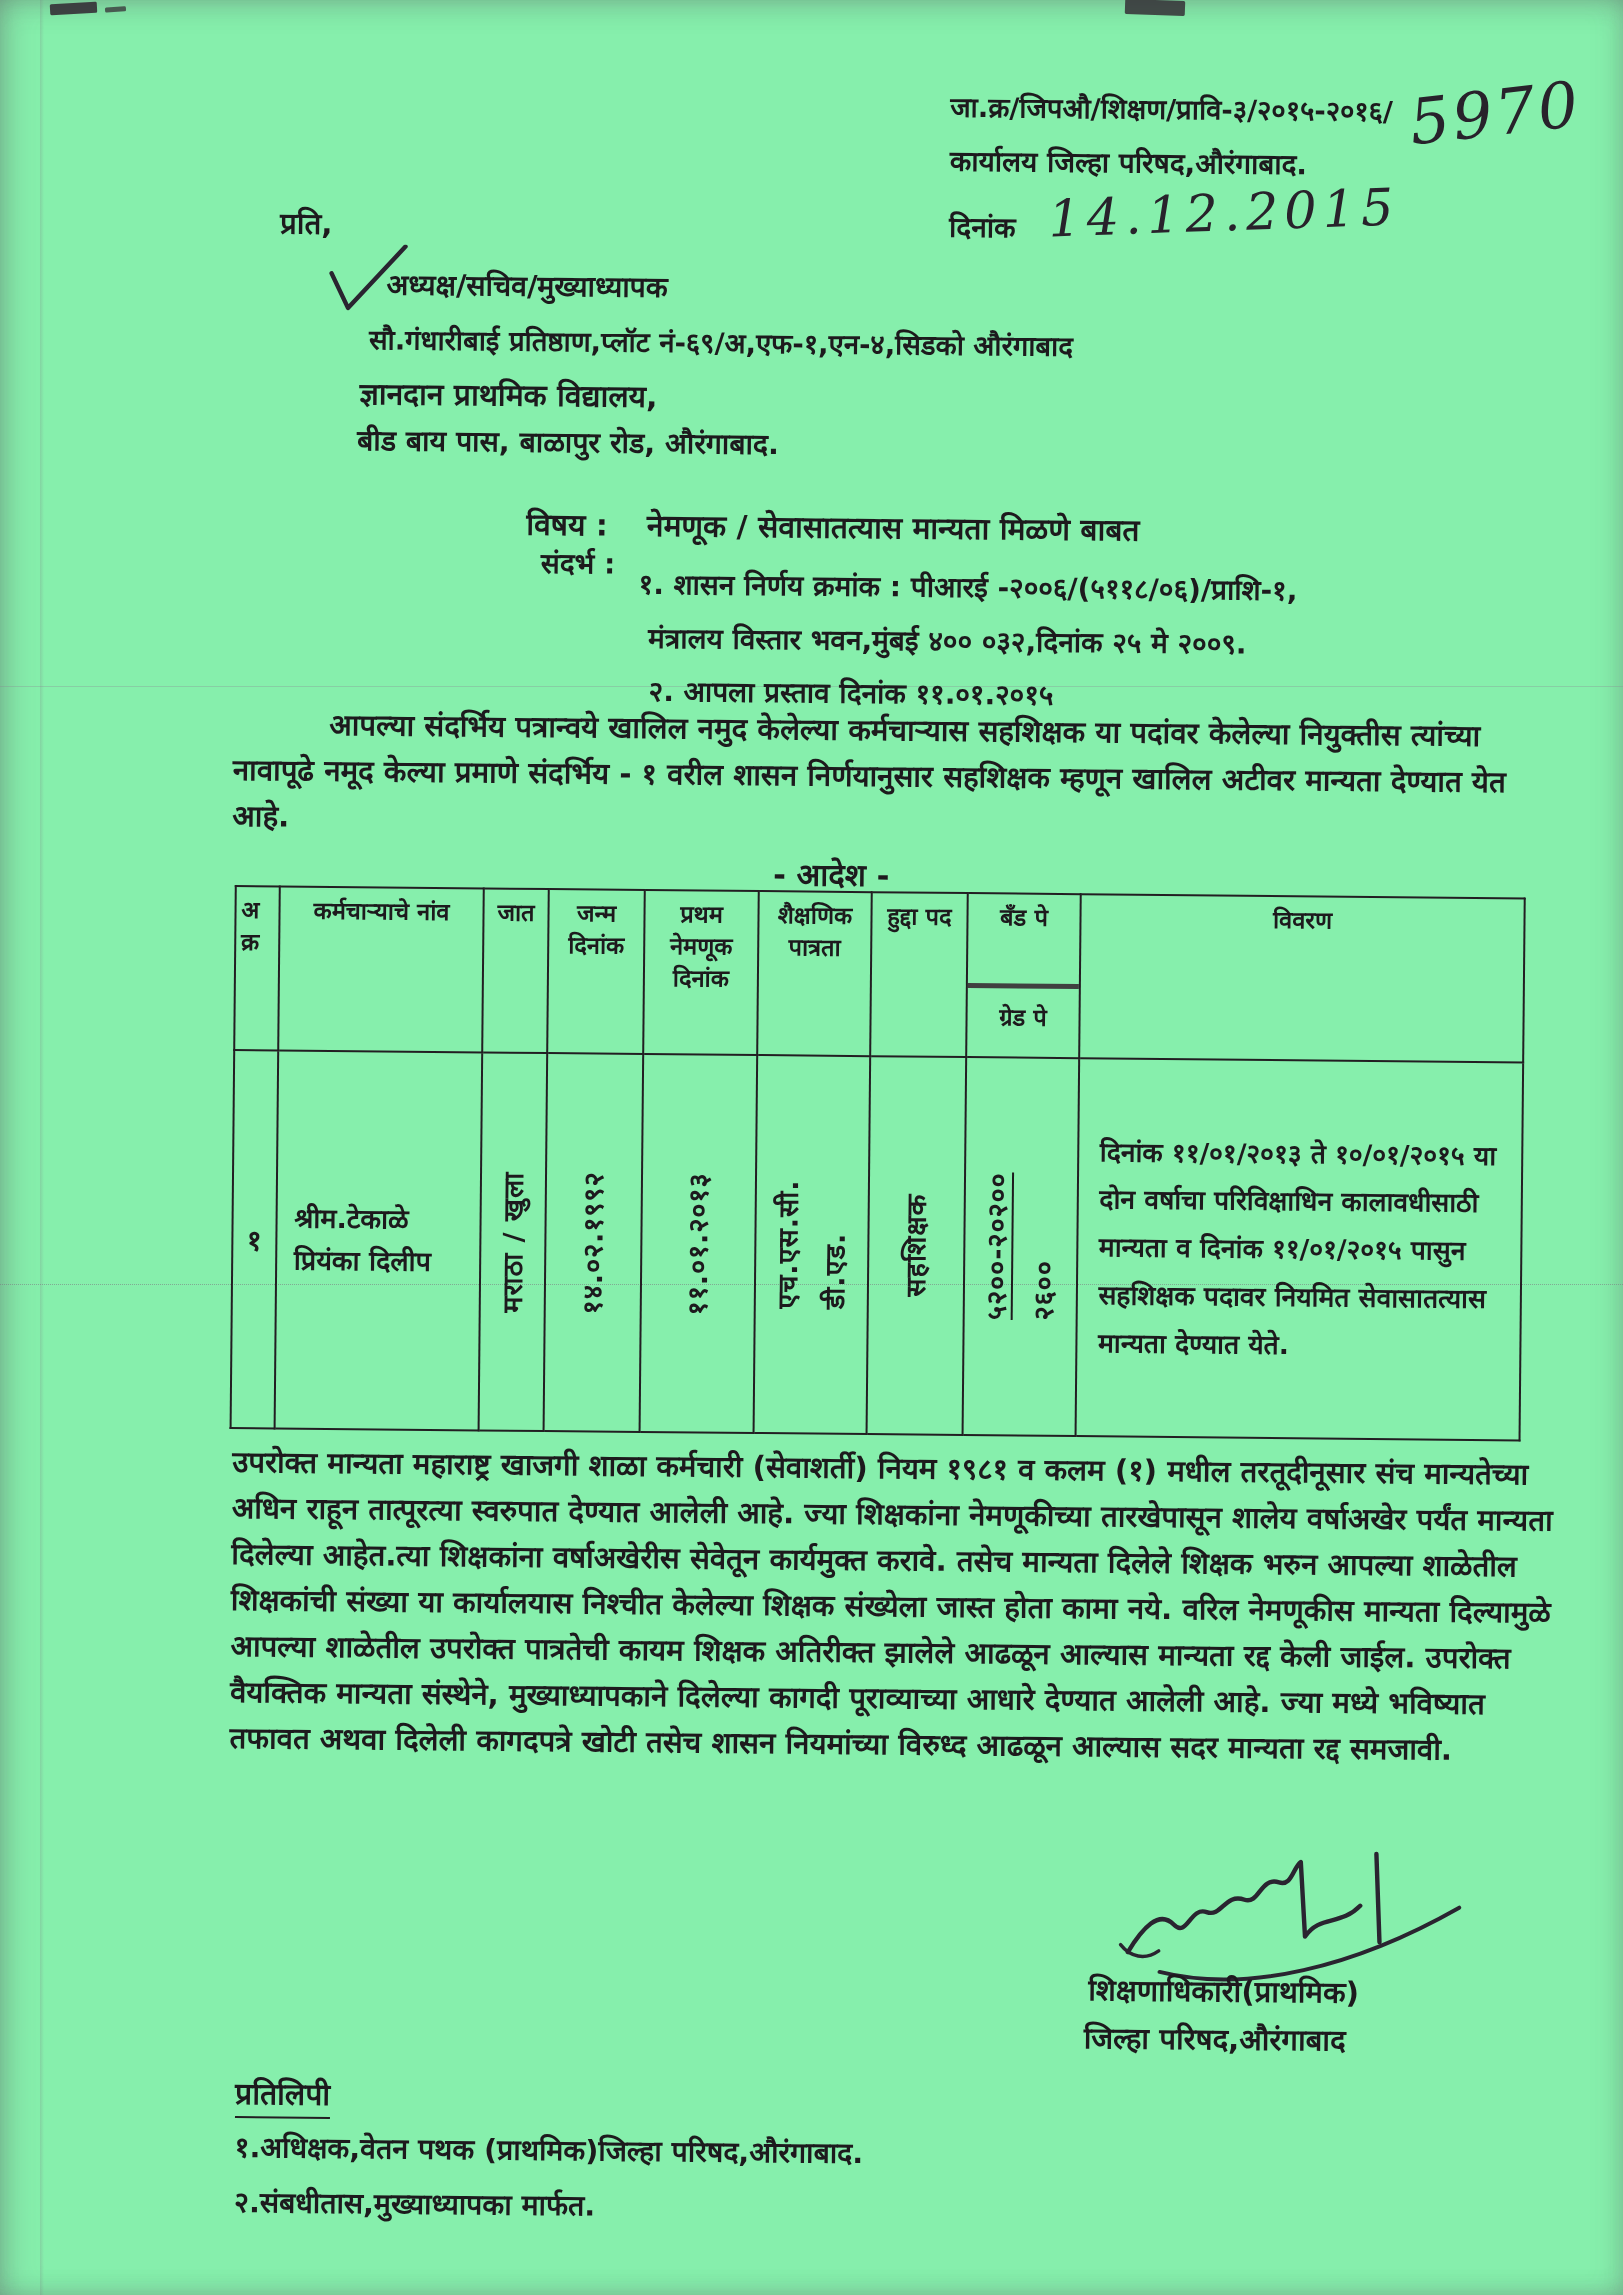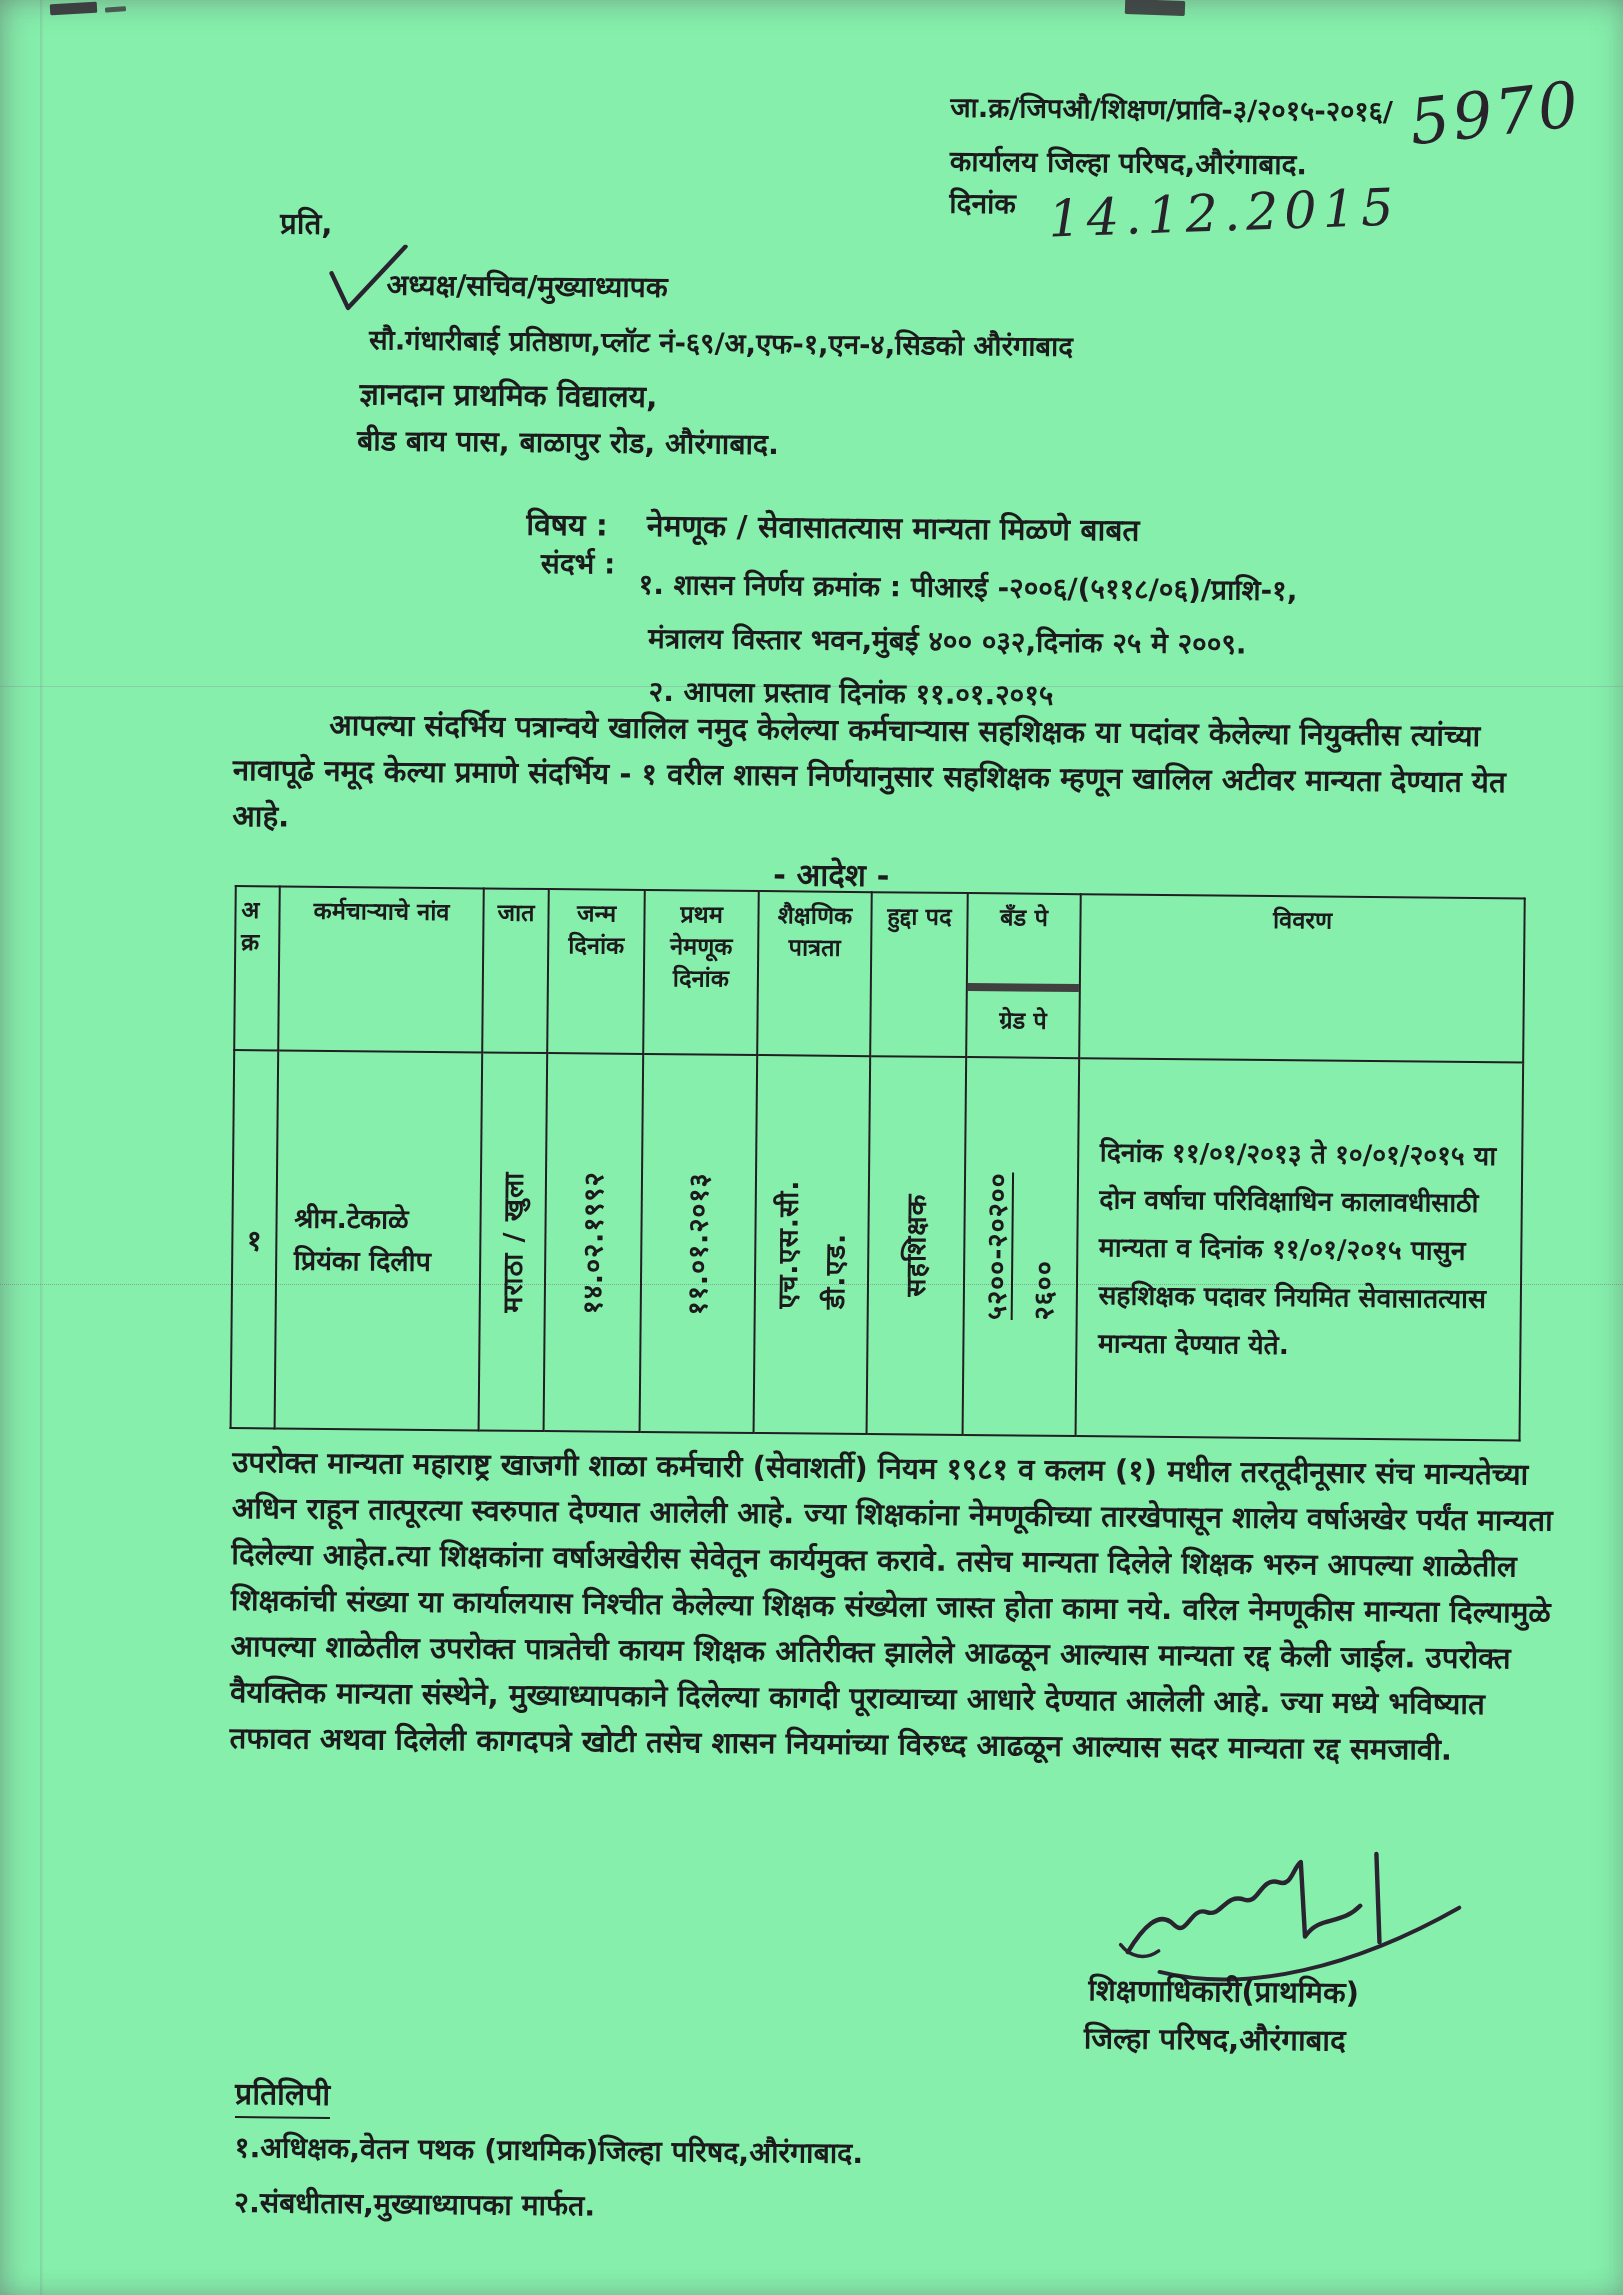--- a/index.html
+++ b/index.html
@@ -29,21 +29,21 @@
   .mark{position:absolute;background:#352f36;border-radius:1.5px;}
   .edge-fold{position:absolute;left:40px;top:0;width:3.9px;height:100%;
              background:linear-gradient(to right,rgba(120,100,122,.20),transparent);}
   
   table.order{position:absolute;left:243px;top:883px;width:1288px;
               border-collapse:collapse;table-layout:fixed;}
   table.order th,table.order td{border:2px solid #221e22;}
   table.order th{font-size:23.6px;font-weight:bold;vertical-align:top;
                  padding:7.9px 2px 0;text-align:center;line-height:1.35;}
   .th-split{padding:0 !important;}
-  .th-split .sub-top{height:81px;border-bottom:8px solid #404040;
+  .th-split .sub-top{height:81px;border-bottom:5px solid #404040;
                      display:flex;align-items:flex-start;justify-content:center;padding-top:7.9px;}
   .th-split .sub-bot{display:flex;align-items:flex-start;justify-content:center;padding-top:14px;}
   td.c-sr{font-size:28.5px;font-weight:bold;text-align:center;vertical-align:middle;}
   td.c-name{font-size:27px;font-weight:bold;vertical-align:middle;
             padding:0 10.8px 0 16.7px;line-height:1.55;white-space:normal;text-align:left;}
   td.vcell{vertical-align:middle;}
   td.vcell .vwrap{display:flex;align-items:center;justify-content:center;width:100%;}
   td.vcell .vtext{writing-mode:vertical-rl;transform:rotate(180deg);
                   font-size:27px;font-weight:bold;line-height:1.75;
                   letter-spacing:1px;max-height:353px;}
@@ -64,21 +64,21 @@
   <div class="crease2"></div>
   <div class="mark" style="left:50px;top:2.9px;width:47px;height:10.8px;transform:rotate(-3deg);opacity:.9;"></div>
   <div class="mark" style="left:105px;top:6.9px;width:20.6px;height:4.9px;transform:rotate(-4deg);opacity:.75;"></div>
   <div class="mark" style="left:1125px;top:0;width:60px;height:14.7px;transform:rotate(2deg);opacity:.85;"></div>
 
   <div class="tilt">
 
     <div class="t" style="left:951px;top:79px;font-size:27.5px;">जा.क्र/जिपऔ/शिक्षण/प्रावि-३/२०१५-२०१६/</div>
     <div class="hand" style="left:1410px;top:63px;font-size:63px;letter-spacing:2.9px;transform:rotate(-7deg);">5970</div>
     <div class="t" style="left:951px;top:132px;font-size:28px;">कार्यालय जिल्हा परिषद,औरंगाबाद.</div>
-    <div class="t" style="left:951px;top:174px;font-size:28px;">दिनांक</div>
+    <div class="t" style="left:951px;top:198px;font-size:28px;">दिनांक</div>
     <div class="hand" style="left:1050px;top:172px;font-size:51px;letter-spacing:5.9px;transform:rotate(-2.5deg);">14.12.2015</div>
 
     <div class="t" style="left:282px;top:200px;font-size:29.4px;">प्रति,</div>
     <svg style="position:absolute;left:328px;top:241px;" width="86" height="81" viewBox="0 0 175 165">
       <polyline class="ink" points="12,60 46,130 162,4" stroke-width="9"></polyline>
     </svg>
     <div class="t" style="left:389px;top:261px;font-size:28.5px;">अध्यक्ष/सचिव/मुख्याध्यापक</div>
     <div class="t" style="left:372px;top:317px;font-size:27.5px;">सौ.गंधारीबाई प्रतिष्ठाण,प्लॉट नं-६९/अ,एफ-१,एन-४,सिडको औरंगाबाद</div>
     <div class="t" style="left:363px;top:369px;font-size:30px;">ज्ञानदान प्राथमिक विद्यालय,</div>
     <div class="t" style="left:361px;top:417px;font-size:28.5px;">बीड बाय पास, बाळापुर रोड, औरंगाबाद.</div>

